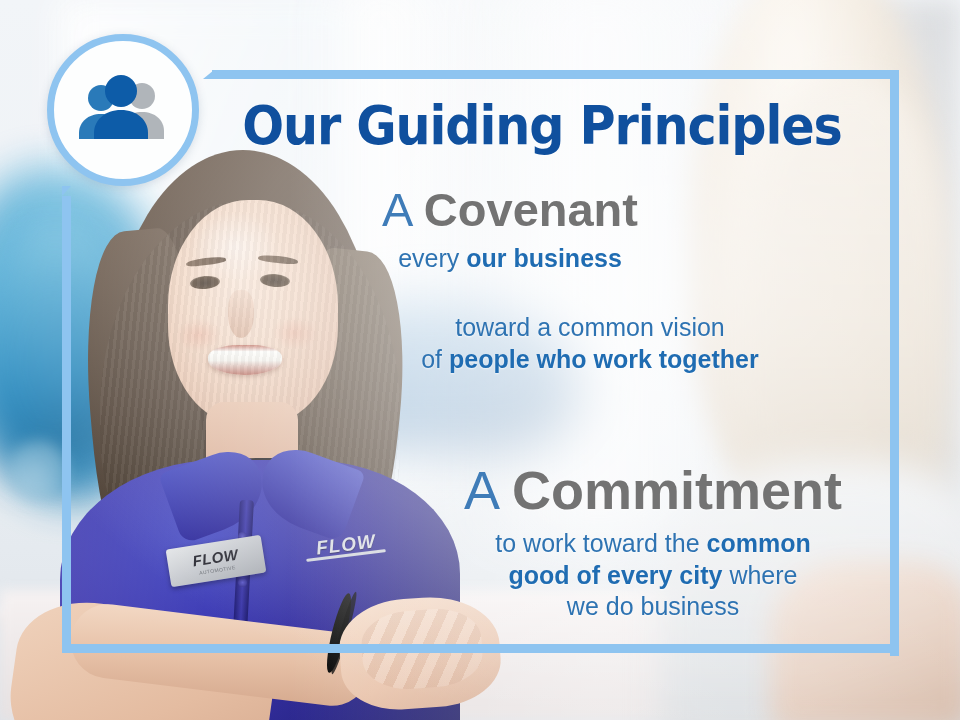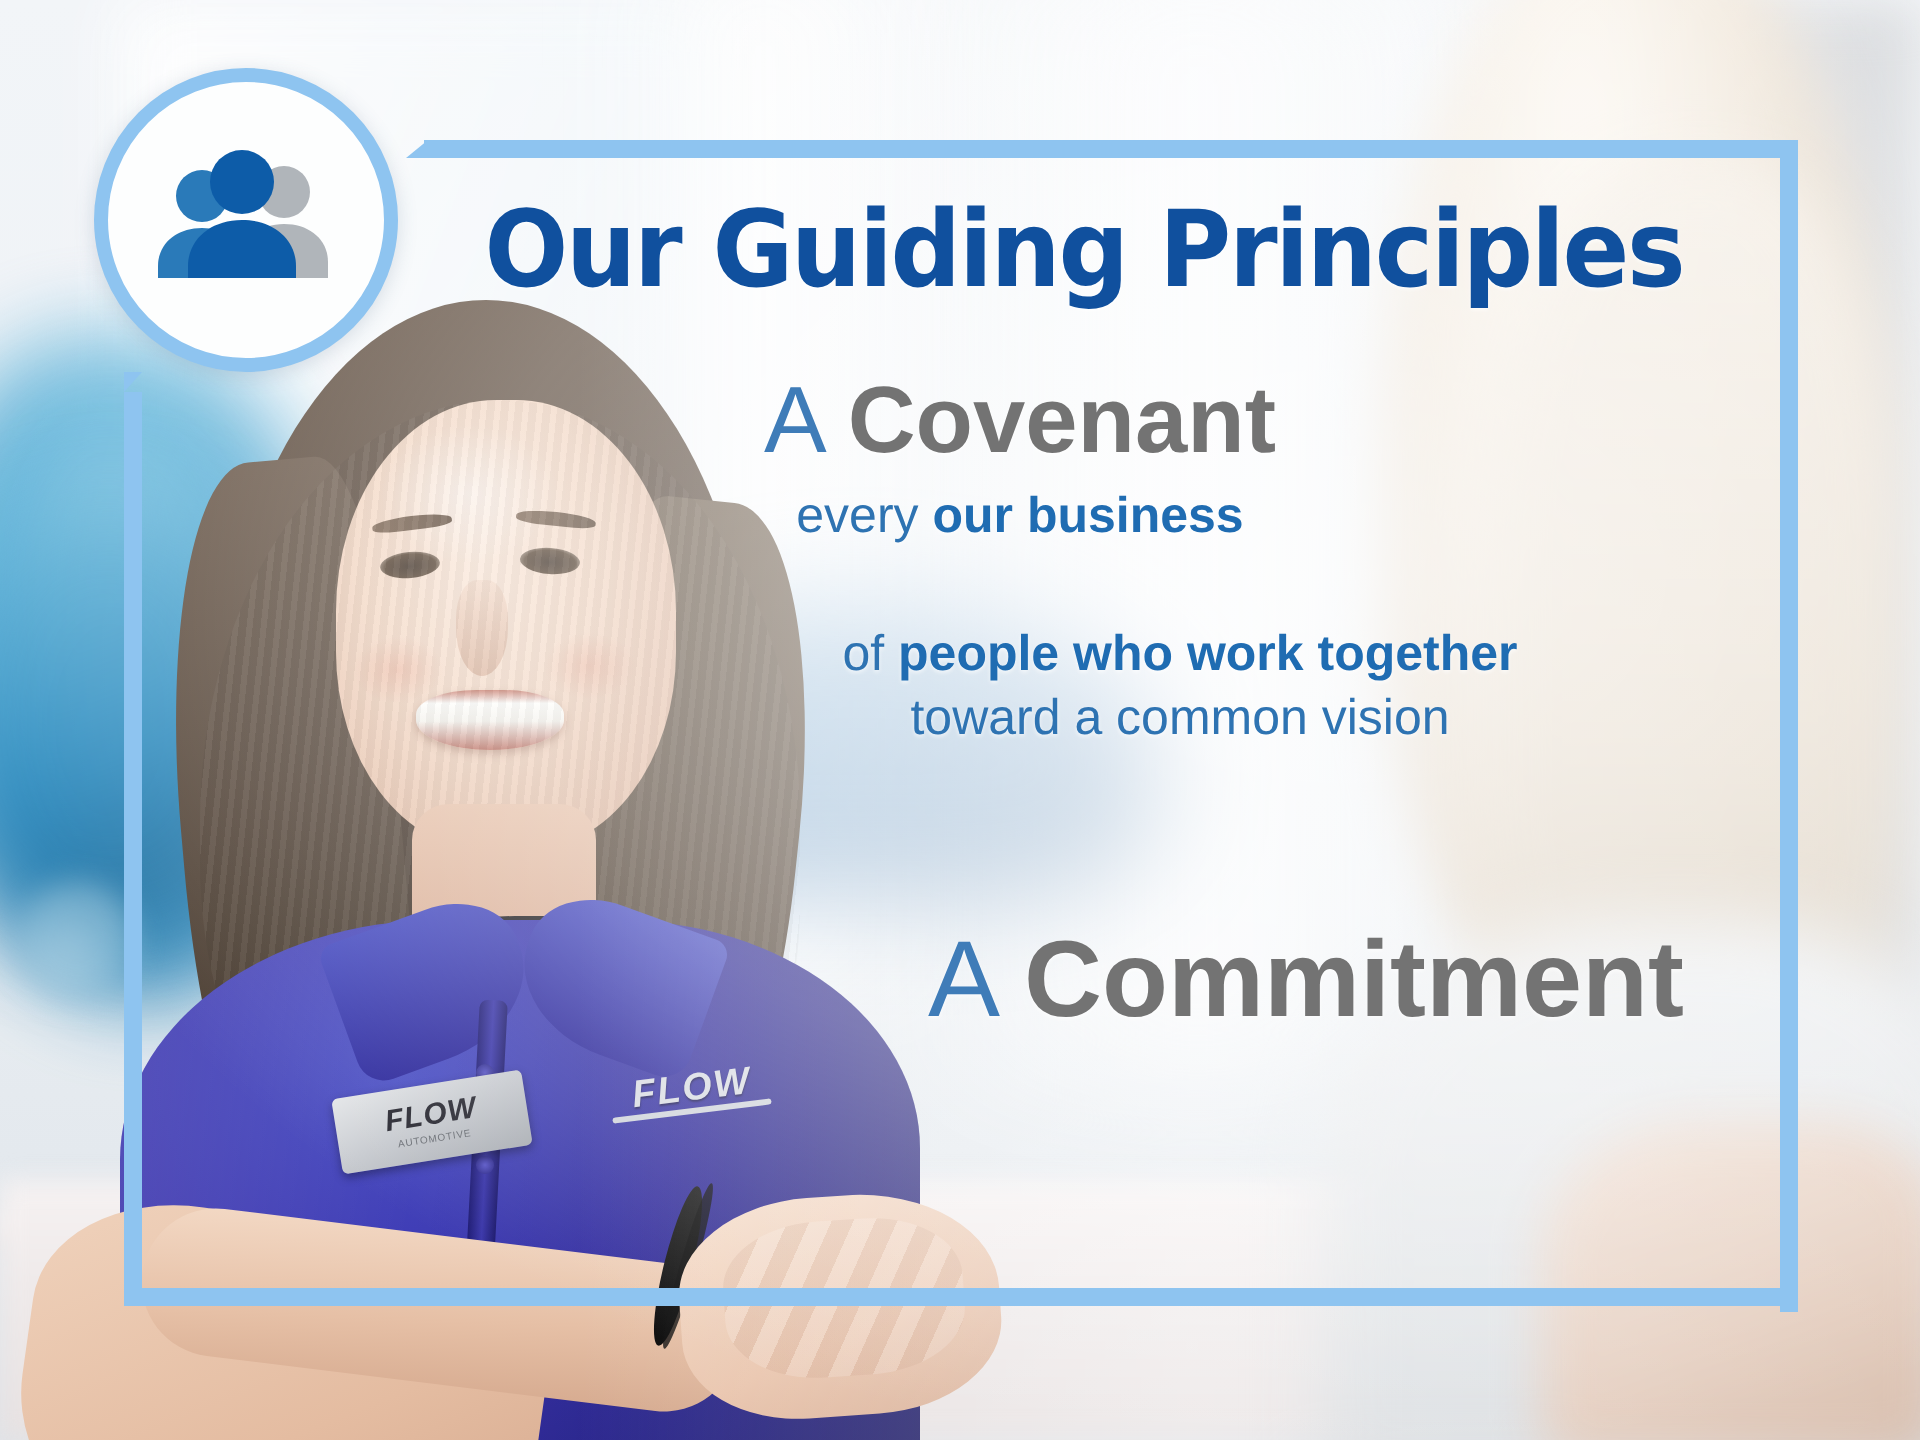--- a/index.html
+++ b/index.html
@@ -493,28 +493,37 @@
         <span class="art">A</span>
         <span class="word">Covenant</span>
       </div>
       <div class="p-sub">
         <span>every </span><b>our business</b>
       </div>
     </div>
 
     <div class="principle" id="principle-community">
       <div class="p-sub">
+        <div>toward a common vision</div>
         <div>
           <span>of </span><b>people who work together</b>
         </div>
-        <div>toward a common vision</div>
       </div>
     </div>
 
     <div class="principle" id="principle-commitment">
       <div class="p-head">
         <span class="art">A</span>
         <span class="word">Commitment</span>
       </div>
+      <div class="p-sub">
+        <div>
+          <span>to work toward the </span><b>common</b>
+        </div>
+        <div>
+          <b>good of every city</b><span> where</span>
+        </div>
+        <div>we do business</div>
+      </div>
     </div>
 
   </div>
 </div>
 
 </body></html>

